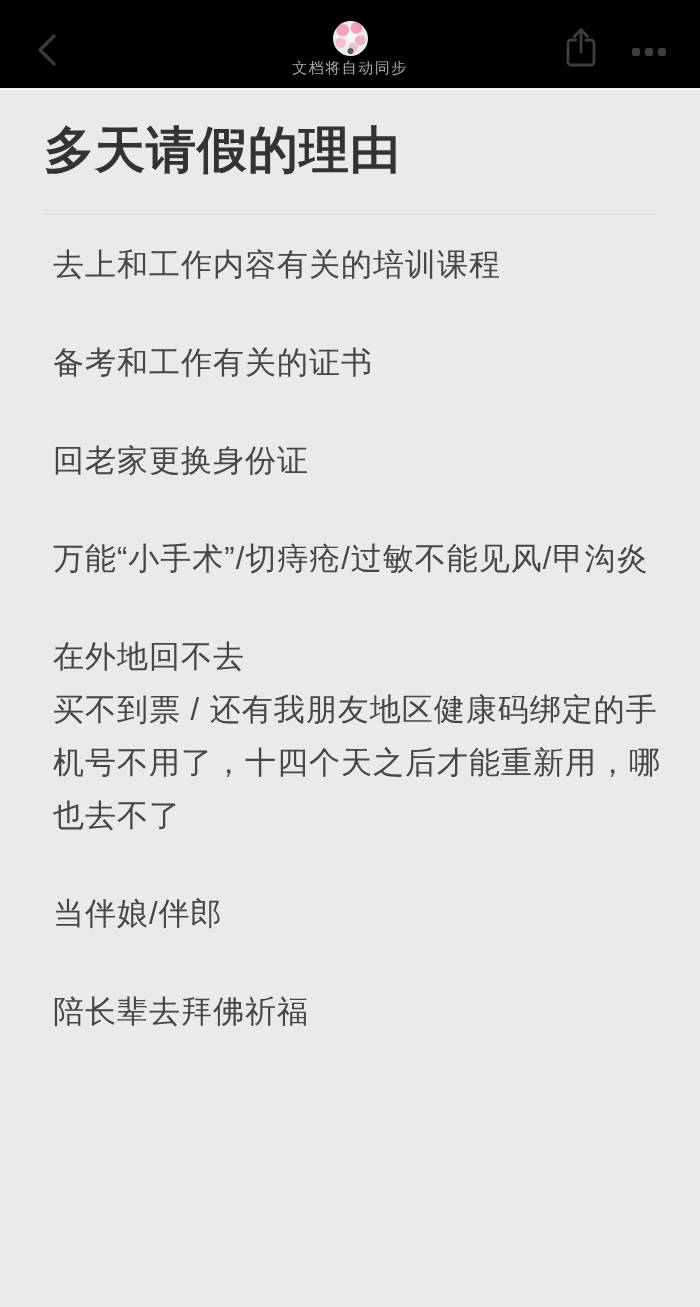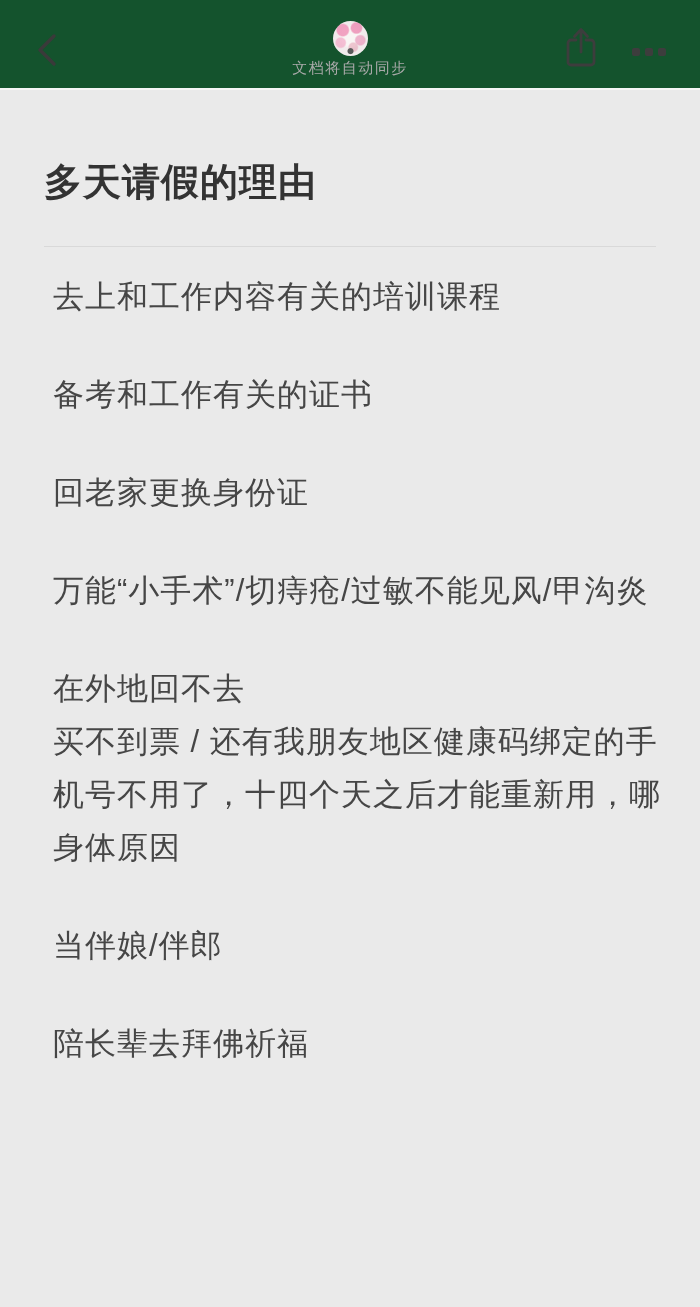--- a/index.html
+++ b/index.html
@@ -8,21 +8,21 @@
     min-height: 1307px;
     background: #eaeaea;
     font-family: "Liberation Sans", "DejaVu Sans", sans-serif;
     overflow: hidden;
   }
 
   
   .header {
     position: relative;
     height: 90px;
-    background: #14532d;
+    background: #000000;
     border-bottom: 2px solid #f6f6f6;
   }
   .back-btn {
     position: absolute;
     left: 26px; top: 30px;
     width: 42px; height: 44px;
     display: flex; align-items: center; justify-content: center;
     cursor: pointer;
   }
   .header-center {
@@ -70,22 +70,22 @@
     width: 8px; height: 8px;
     background: #3d3d3d;
     border-radius: 2px;
   }
 
   
   .content {
     padding: 0 44px;
   }
   .doc-title {
-    margin-top: 68px;
-    font-size: 38px;
+    margin-top: 36px;
+    font-size: 50px;
     font-weight: bold;
     color: #333333;
     line-height: 48px;
     letter-spacing: 1px;
     white-space: nowrap;
   }
   .title-divider {
     height: 1px;
     background: #d9d9d9;
     margin-top: 40px;
@@ -156,21 +156,21 @@
   </div>
 
   <div class="paragraph">
     <div class="doc-line">万能“小手术”/切痔疮/过敏不能见风/甲沟炎</div>
   </div>
 
   <div class="paragraph">
     <div class="doc-line">在外地回不去</div>
     <div class="doc-line">买不到票 / 还有我朋友地区健康码绑定的手</div>
     <div class="doc-line">机号不用了，十四个天之后才能重新用，哪</div>
-    <div class="doc-line">身体原因</div>
+    <div class="doc-line">也去不了</div>
   </div>
 
   <div class="paragraph">
     <div class="doc-line">当伴娘/伴郎</div>
   </div>
 
   <div class="paragraph">
     <div class="doc-line">陪长辈去拜佛祈福</div>
   </div>
 

